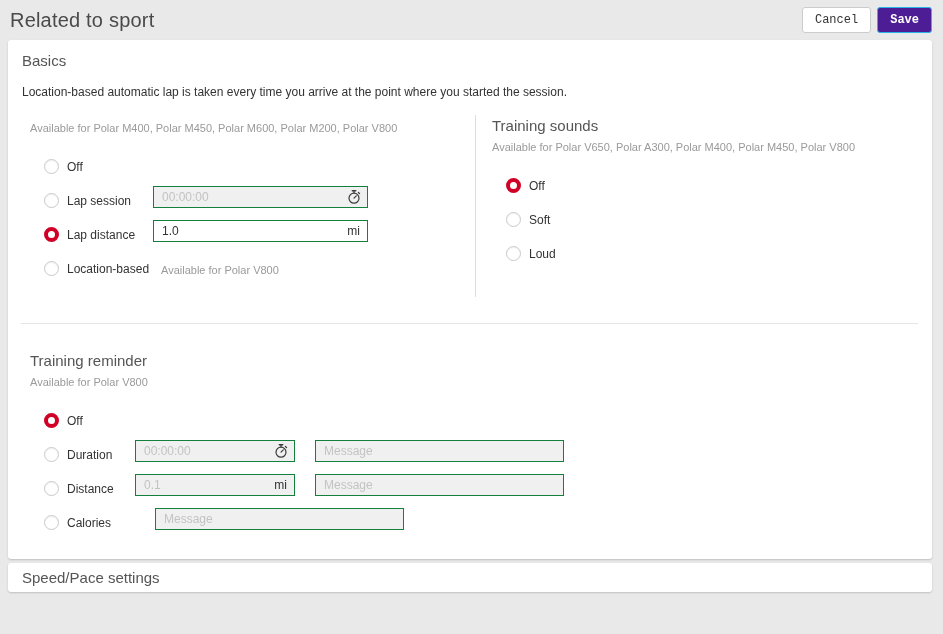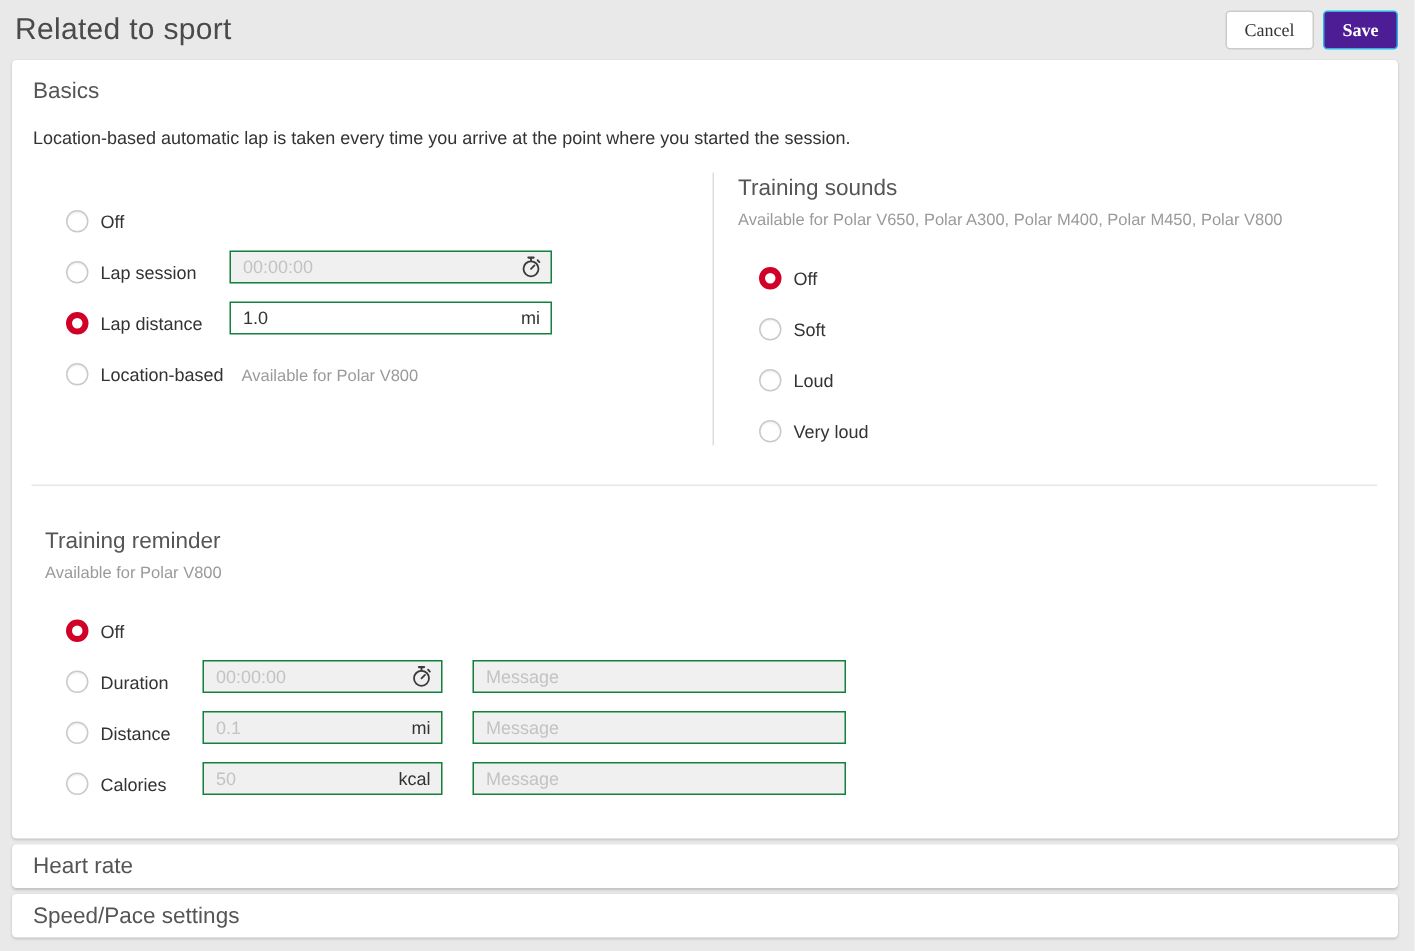--- a/index.html
+++ b/index.html
@@ -19,21 +19,21 @@
     display: flex; justify-content: space-between; align-items: center;
     padding: 0 11px 0 10px;
   }
   .page-title {
     margin: 0;
     font-size: 20px; font-weight: 400; color: #4a4a4a;
     letter-spacing: .2px;
   }
   .header-actions { display: flex; align-items: center; gap: 6px; }
   .btn {
-    font-family: Liberation Serif, serif;
+    font-family: Liberation Mono, monospace;
     font-size: 12px; line-height: 1;
     padding: 6px 12px;
     border-radius: 3px;
     cursor: pointer;
   }
   .btn-cancel { background: #fff; border: 1px solid #ccc; color: #333; }
   .btn-save   { background: #4c1d95; border: 1px solid #2ab3e7; color: #fff; font-weight: bold; }
 
   
   .main { padding: 0 11px 0 8px; }
@@ -119,20 +119,21 @@
 
 <div class="main">
 
   <section class="card card-basics">
     <div class="card-title">Basics</div>
     <p class="basics-description">Location-based automatic lap is taken every time you arrive at the point where you started the session.</p>
 
     <div class="columns">
 
       <div class="col-left">
+        <div class="availability">Available for Polar M400, Polar M450, Polar M600, Polar M200, Polar V800</div>
         <div class="options">
 
           <div class="option">
             <span class="radio"></span>
             <span class="option-label">Off</span>
           </div>
 
           <div class="option">
             <span class="radio"></span>
             <span class="option-label label-lap">Lap session</span>
@@ -178,24 +179,20 @@
             <span class="option-label">Off</span>
           </div>
           <div class="option">
             <span class="radio"></span>
             <span class="option-label">Soft</span>
           </div>
           <div class="option">
             <span class="radio"></span>
             <span class="option-label">Loud</span>
           </div>
-          <div class="option">
-            <span class="radio"></span>
-            <span class="option-label">Very loud</span>
-          </div>
 
         </div>
       </div>
     </div>
 
     <hr class="section-divider">
 
     <div class="reminder">
       <div class="group-title">Training reminder</div>
       <div class="availability">Available for Polar V800</div>
@@ -234,34 +231,27 @@
             <span class="unit">mi</span>
           </div>
           <div class="input-wrap msg disabled">
             <input type="text" readonly="" tabindex="-1" placeholder="Message" style="">
           </div>
         </div>
 
         <div class="option">
           <span class="radio"></span>
           <span class="option-label label-rem">Calories</span>
-          <div class="input-wrap w160 disabled">
-            <input type="text" readonly="" tabindex="-1" placeholder="50" style="">
-            <span class="unit">kcal</span>
-          </div>
           <div class="input-wrap msg disabled">
             <input type="text" readonly="" tabindex="-1" placeholder="Message" style="">
           </div>
         </div>
 
       </div>
     </div>
   </section>
 
-  <section class="card card-bar">
-    <span>Heart rate</span>
-  </section>
 
   <section class="card card-bar">
     <span>Speed/Pace settings</span>
   </section>
 
 </div>
 
 </body></html>

